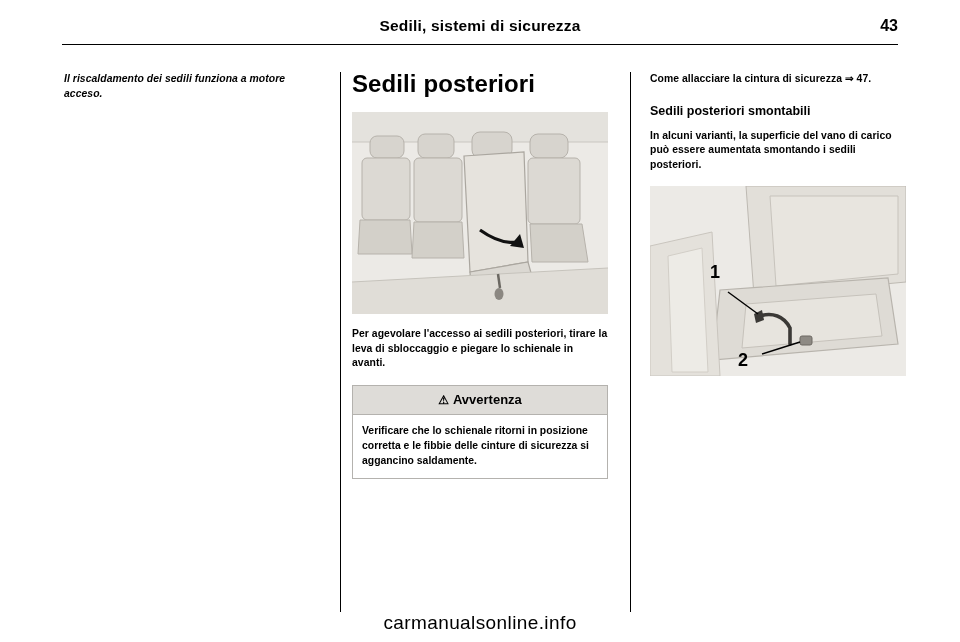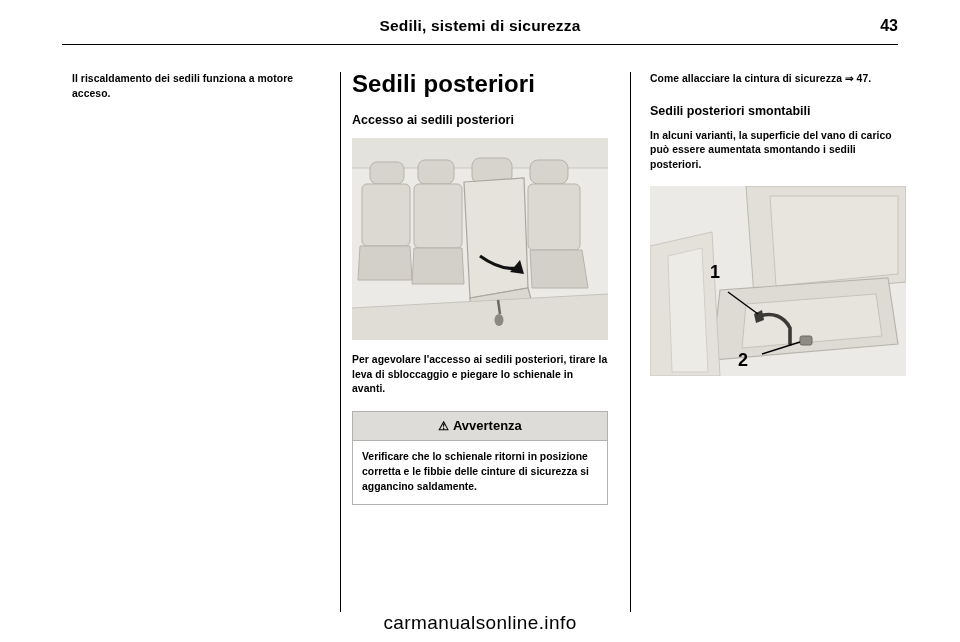--- a/index.html
+++ b/index.html
@@ -53,21 +53,21 @@
     height: 1px;
     background: #000000;
   }
 
   
   .col {
     position: absolute;
     top: 72px;
     width: 256px;
   }
-  .col1 { left: 72px; }
+  .col1 { left: 64px; font-style: italic; }
   .col2 { left: 352px; }
   .col3 { left: 642px; padding-left: 8px; }
 
   .vrule {
     position: absolute;
     top: 72px;
     width: 1px;
     height: 540px;
     background: #000000;
   }
@@ -197,21 +197,20 @@
 
   <div class="vrule vrule1"></div>
   <div class="vrule vrule2"></div>
 
   <div class="col col1">
     <p class="body-text">Il riscaldamento dei sedili funziona a motore acceso.</p>
   </div>
 
   <div class="col col2">
     <h1 class="h1">Sedili posteriori</h1>
-    <h2 class="h2">Accesso ai sedili posteriori</h2>
 
     <div class="figure fig-seats">
       <svg width="256" height="202" viewBox="0 0 256 202">
         <rect x="0" y="0" width="256" height="202" fill="#eceae6"></rect>
 
         <rect x="0" y="0" width="256" height="30" fill="#e4e2dd"></rect>
         <path d="M0 30 H256" stroke="#c9c6c0" stroke-width="1" fill="none"></path>
 
         <g fill="#d7d4ce" stroke="#b6b2ab" stroke-width="1">
           <rect x="18" y="24" width="34" height="22" rx="7"></rect>

